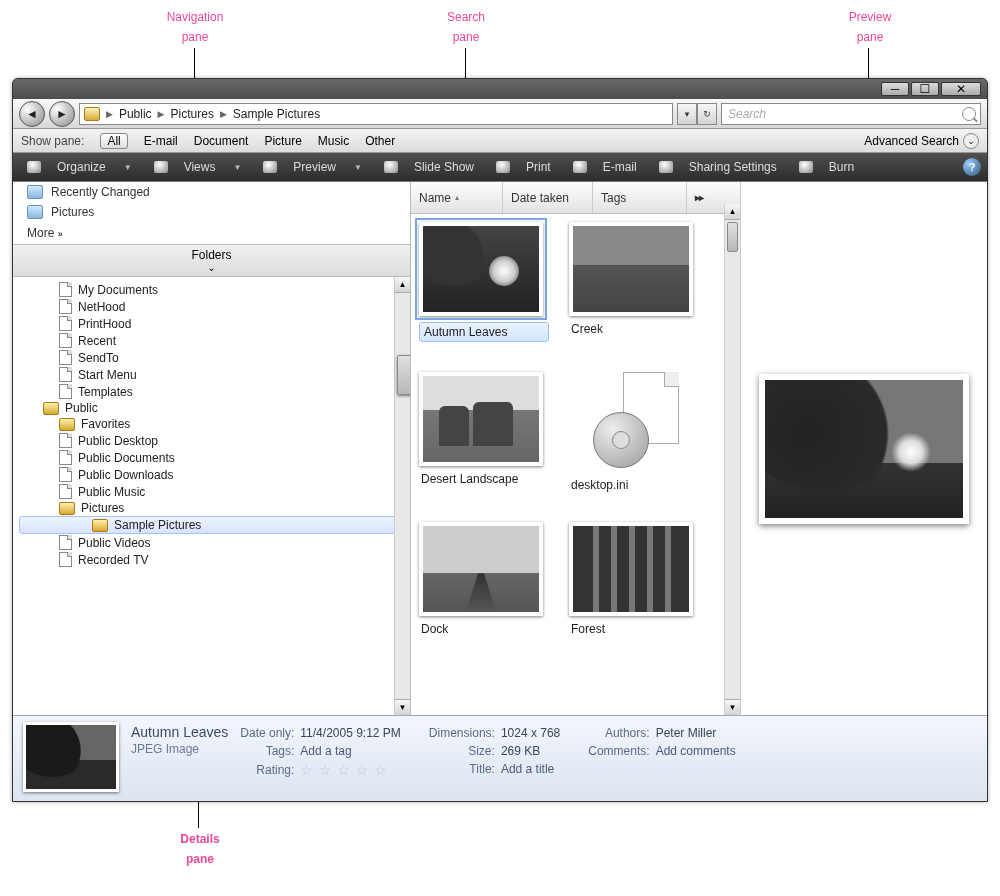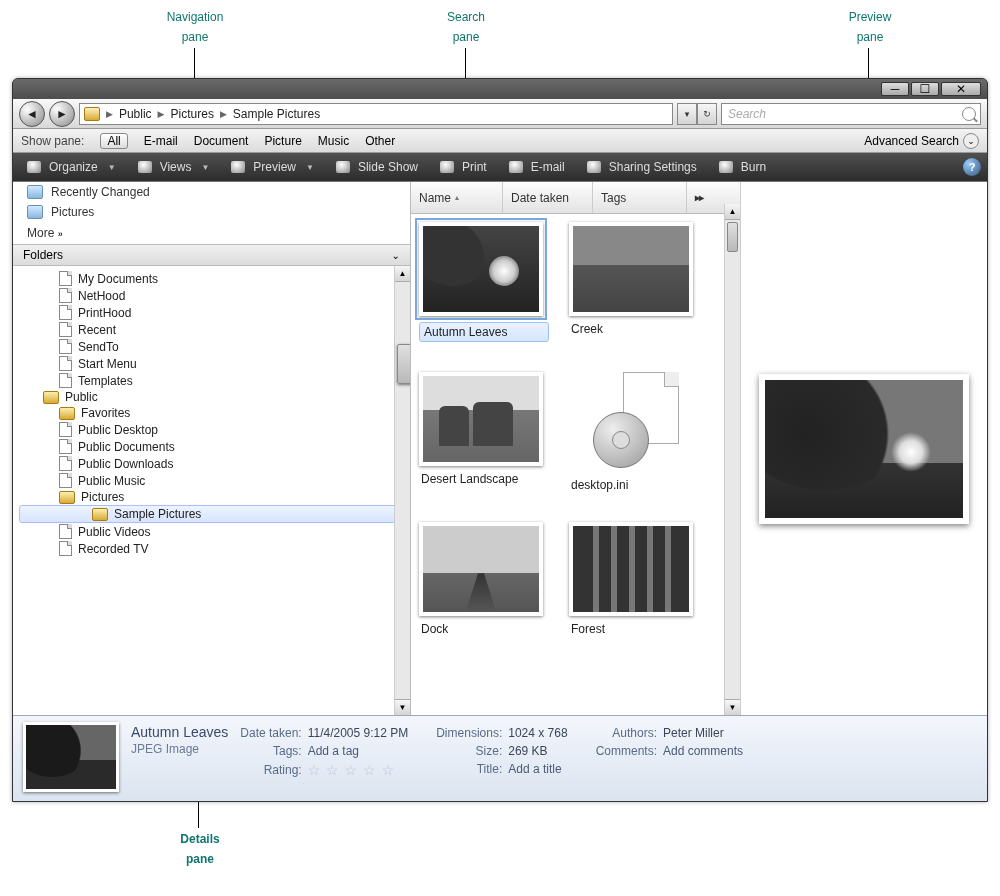--- a/index.html
+++ b/index.html
@@ -1,18 +1,18 @@
 <!DOCTYPE html>
 <html><head>
 <meta charset="utf-8">
 <style>
 * { box-sizing: border-box; margin: 0; padding: 0; font-family: "Segoe UI", Tahoma, sans-serif; font-size: 12px; }
 body { background: #fff; width: 1000px; height: 896px; position: relative; }
 
-.callout { position: absolute; font-family: Georgia, serif; font-size: 17px; text-align: center; line-height: 1.2; color: #0f766e; }
+.callout { position: absolute; font-family: Georgia, serif; font-size: 17px; text-align: center; line-height: 1.2; color: #ec4899; }
 .callout-line { position: absolute; background: #000; }
 
 .window { position: absolute; left: 12px; top: 78px; width: 976px; height: 724px; background: #555; border: 1px solid #333; border-radius: 6px 6px 0 0; overflow: hidden; box-shadow: 0 0 4px rgba(0,0,0,.3); }
 
 .title-bar { height: 20px; background: linear-gradient(#6a6a6a,#4d4d4d); display:flex; justify-content:flex-end; align-items:center; padding-right:6px; gap:2px;}
 .win-btn { width:28px; height:14px; background:linear-gradient(#ddd,#aaa); border:1px solid #333; border-radius:2px; display:flex; align-items:center; justify-content:center; font-size:9px; color:#000; }
 .win-btn.close{ width:40px; }
 
 .nav-row { height: 30px; background: linear-gradient(#f9f9f9,#d8d8d8); display:flex; align-items:center; padding:0 6px; gap:4px; border-bottom:1px solid #999;}
 .round-btn { width:26px;height:26px;border-radius:50%;background:radial-gradient(circle at 30% 30%,#fff,#888);border:1px solid #555;display:flex;align-items:center;justify-content:center;color:#222;font-size:14px;}
@@ -27,35 +27,35 @@
 .search-box .mag::after{content:"";position:absolute;width:5px;height:1.5px;background:#888;transform:rotate(45deg);right:-3px;bottom:-1px;}
 
 .filter-row{height:24px;background:linear-gradient(#f3f3f3,#dcdcdc);display:flex;align-items:center;padding:0 8px;gap:16px;border-bottom:1px solid #999;}
 .filter-row .lbl{color:#444;}
 .filter-row .pill{border:1px solid #888;border-radius:3px;padding:0 6px;background:linear-gradient(#fff,#ddd);}
 .filter-row .spacer{flex:1;}
 .filter-row .adv{display:flex;align-items:center;gap:4px;}
 .filter-row .chev{width:16px;height:16px;border:1px solid #888;border-radius:50%;background:#eee;display:flex;align-items:center;justify-content:center;font-size:9px;}
 
 .cmd-bar{height:28px;background:linear-gradient(#505050,#2c2c2c);display:flex;align-items:center;padding:0 6px;gap:6px;color:#ddd;}
-.cmd-btn{display:flex;align-items:center;gap:8px;padding:0 8px;height:22px;border-radius:2px;}
+.cmd-btn{display:flex;align-items:center;gap:16px;padding:0 8px;height:22px;border-radius:2px;}
 .cmd-btn .drop{font-size:8px;color:#bbb;margin-left:2px;}
 .cmd-btn .ico{width:14px;height:12px;background:radial-gradient(circle at 40% 30%,#fff,#888);border-radius:2px;}
 .cmd-spacer{flex:1;}
 .help{width:18px;height:18px;border-radius:50%;background:radial-gradient(circle at 30% 30%,#9cf,#357);display:flex;align-items:center;justify-content:center;color:#fff;font-weight:bold;font-size:11px;}
 
 .body-area{position:absolute;left:0;top:102px;right:0;bottom:86px;display:flex;background:#fff;border-top:1px solid #777;}
 
 .nav-pane{width:398px;border-right:1px solid #bbb;display:flex;flex-direction:column;}
 .fav-header{padding:6px 10px;color:#555;}
 .fav-item{display:flex;align-items:center;gap:8px;padding:3px 14px;color:#333;}
 .fav-item .ico{width:16px;height:14px;background:linear-gradient(#d0eaff,#8bb8dd);border:1px solid #6a93b3;border-radius:2px;}
 .more{padding:4px 14px;color:#333;}
 .more .arr{font-size:9px;letter-spacing:-1px;font-weight:bold;}
-.folders-hdr{background:linear-gradient(#f0f0f0,#dcdcdc);border-top:1px solid #bbb;border-bottom:1px solid #bbb;padding:3px 10px;display:flex;justify-content:space-between;align-items:center;}
+.folders-hdr{background:linear-gradient(#f0f0f0,#dcdcdc);border-top:1px solid #bbb;border-bottom:1px solid #bbb;padding:3px 10px;display:flex;justify-content:space-between;align-items:center;flex-direction:column;}
 .folders-hdr .car{font-size:10px;}
 .tree{flex:1;overflow:hidden;position:relative;padding:4px 0;}
 .tree-item{display:flex;align-items:center;gap:6px;padding:1px 0 1px 46px;color:#222;}
 .tree-item.sub{padding-left:62px;}
 .tree-item.sel{background:linear-gradient(#eef3ff,#d7e4ff);border:1px solid #a6c1ff;border-radius:3px;margin:0 6px;padding-left:72px;}
 .fold-ico{width:16px;height:13px;background:linear-gradient(#fdf0b0,#d8a932);border:1px solid #a97a15;border-radius:2px;}
 .doc-ico{width:13px;height:15px;background:#fff;border:1px solid #888;position:relative;}
 .doc-ico::before{content:"";position:absolute;right:-1px;top:-1px;width:4px;height:4px;background:#ddd;border-left:1px solid #888;border-bottom:1px solid #888;}
 .tree-scroll{position:absolute;right:0;top:0;bottom:0;width:16px;background:#e8e8e8;border-left:1px solid #ccc;}
 .tree-scroll .sbtn{height:16px;background:linear-gradient(#f6f6f6,#d4d4d4);border-bottom:1px solid #aaa;text-align:center;font-size:8px;line-height:16px;}
@@ -387,21 +387,21 @@
   <div class="details-pane">
     <div class="details-thumb">
         <div class="fol"></div>
       </div>
     <div style="display:flex;flex-direction:column;gap:2px;padding-top:2px;">
       <span class="dtitle">Autumn Leaves</span>
       <span class="dtype">JPEG Image</span>
     </div>
     <div class="details-cols">
       <div class="dcol">
-        <span class="dlbl">Date taken:</span>
+        <span class="dlbl">Date only:</span>
           <span class="dval">11/4/2005 9:12 PM</span>
         <span class="dlbl">Tags:</span>
           <span class="dval link">Add a tag</span>
         <span class="dlbl">Rating:</span>
           <span class="stars">☆ ☆ ☆ ☆ ☆</span>
       </div>
       <div class="dcol">
         <span class="dlbl">Dimensions:</span>
           <span class="dval">1024 x 768</span>
         <span class="dlbl">Size:</span>

